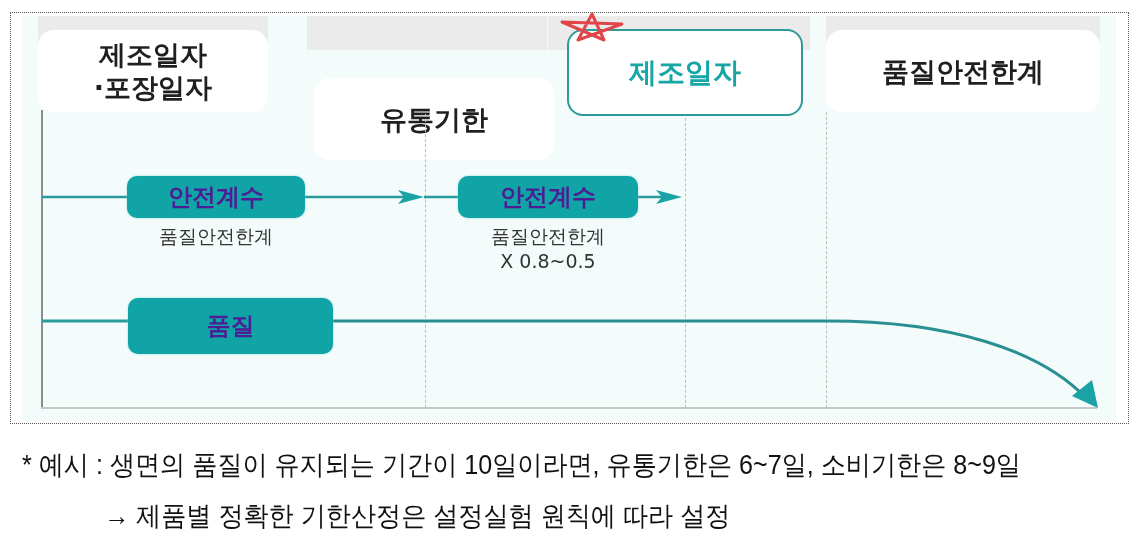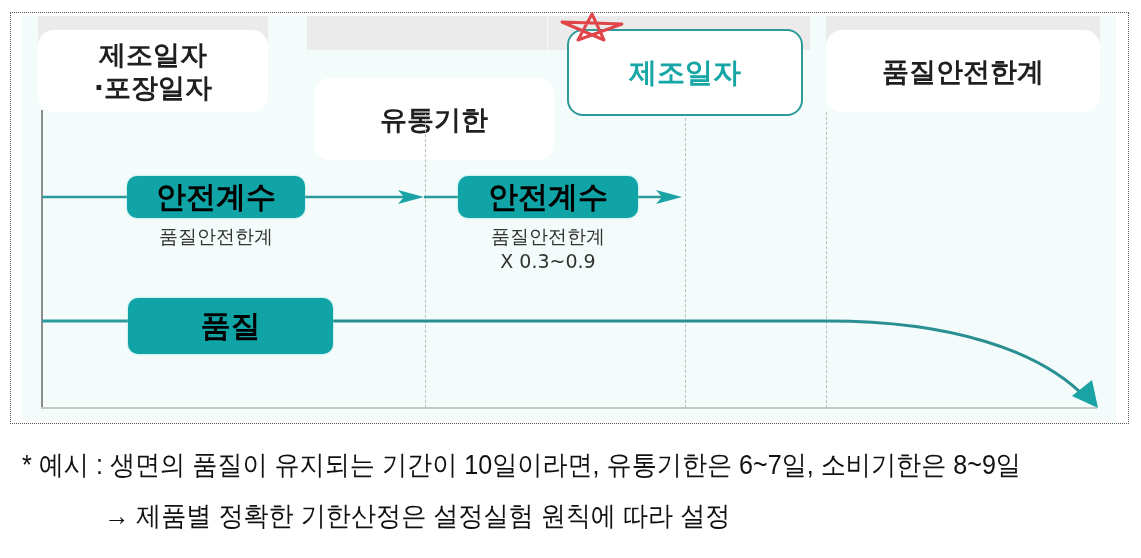--- a/index.html
+++ b/index.html
@@ -9,22 +9,22 @@
            border:1.5px dotted #555; box-sizing:border-box; }
   .panel { position:absolute; left:22px; top:16px; width:1094px; height:405px; background:#f3fbfb; }
   .head-strip { position:absolute; top:16px; height:34px; background:#ebebeb; border-radius:0; }
   .card { position:absolute; background:#ffffff; border-radius:16px;
           display:flex; align-items:center; justify-content:center; text-align:center;
           color:#1f1f1f; font-weight:bold; font-size:27px; line-height:33px; }
   .card.active { border:2.5px solid #2f9a9a; color:#16a6a6; box-sizing:border-box; font-size:28px; }
   .vline { position:absolute; width:0; border-left:1.5px dashed #bdbdbd; }
   .axis-v { position:absolute; left:41px; top:110px; width:2px; height:298px; background:#8c8c8c; }
   .axis-h { position:absolute; left:41px; top:407px; width:1056px; height:2px; background:#c6c6c6; }
-  .pill { position:absolute; background:#11a4a6; color:#000000; border-radius:10px;
-          font-weight:bold; font-size:30px; display:flex; align-items:center; justify-content:center;
+  .pill { position:absolute; background:#11a4a6; color:#4c1d95; border-radius:10px;
+          font-weight:bold; font-size:24px; display:flex; align-items:center; justify-content:center;
           box-shadow:0 0 2px #7fd6d6; }
   .caption { position:absolute; text-align:center; color:#333; font-size:19px; line-height:25px; }
   .footer { position:absolute; font-family:"Liberation Sans", sans-serif; color:#111; font-size:27px; white-space:nowrap; }
   svg.overlay { position:absolute; left:0; top:0; }
 </style>
 </head>
 <body>
 
 <div class="frame"></div>
 <div class="panel"></div>
@@ -76,21 +76,21 @@
 </div>
 <div class="caption" style="left:110px;top:224px;width:212px;">
   <div>품질안전한계</div>
 </div>
 
 <div class="pill" style="left:458px;top:176px;width:180px;height:42px;">
   <span>안전계수</span>
 </div>
 <div class="caption" style="left:442px;top:224px;width:212px;">
   <div>품질안전한계</div>
-  <div>X 0.3~0.9</div>
+  <div>X 0.8~0.5</div>
 </div>
 
 <div class="pill" style="left:128px;top:298px;width:205px;height:56px;">
   <span>품질</span>
 </div>
 
 <div class="footer" style="left:22px;top:447px;transform:scaleX(0.93);transform-origin:left;">* 예시 : 생면의 품질이 유지되는 기간이 10일이라면, 유통기한은 6~7일, 소비기한은 8~9일</div>
 <div class="footer" style="left:104px;top:498px;transform:scaleX(0.93);transform-origin:left;">→ 제품별 정확한 기한산정은 설정실험 원칙에 따라 설정</div>
 
 </body></html>

